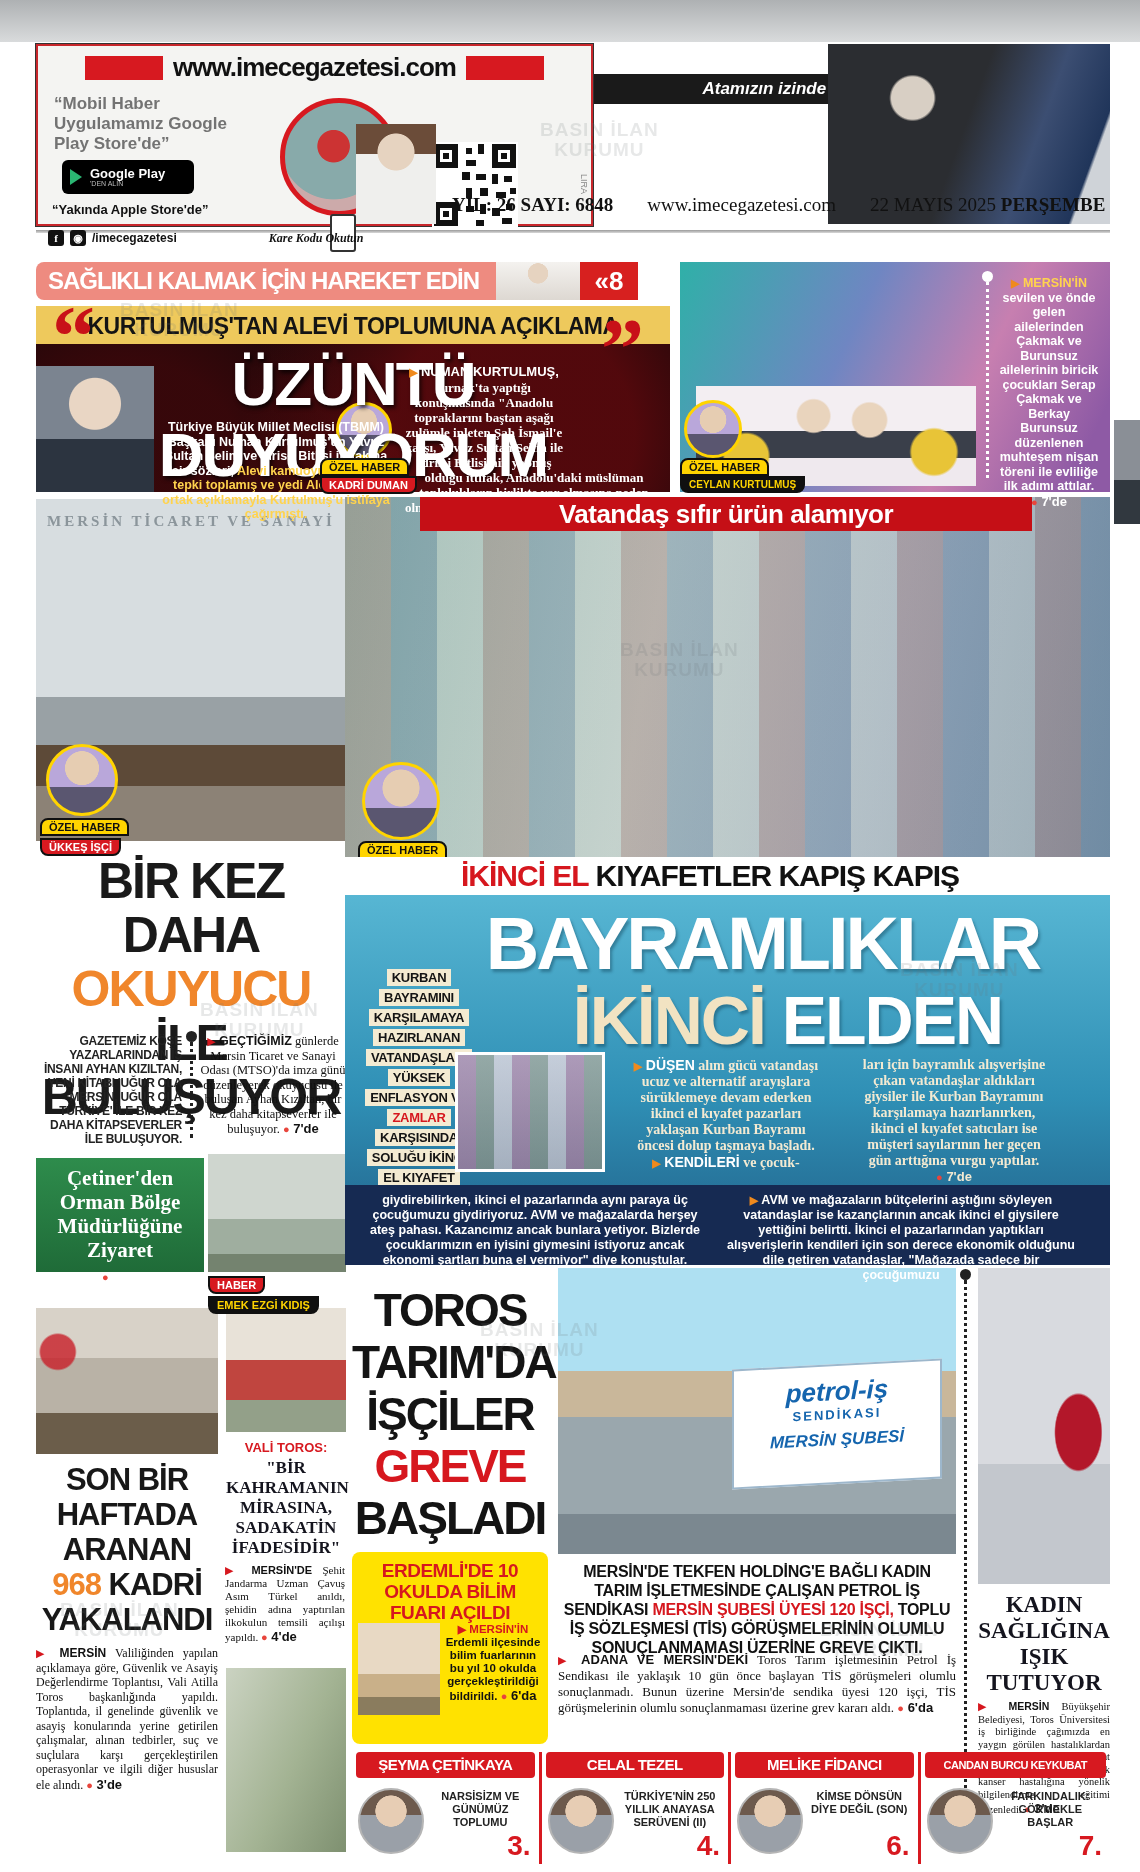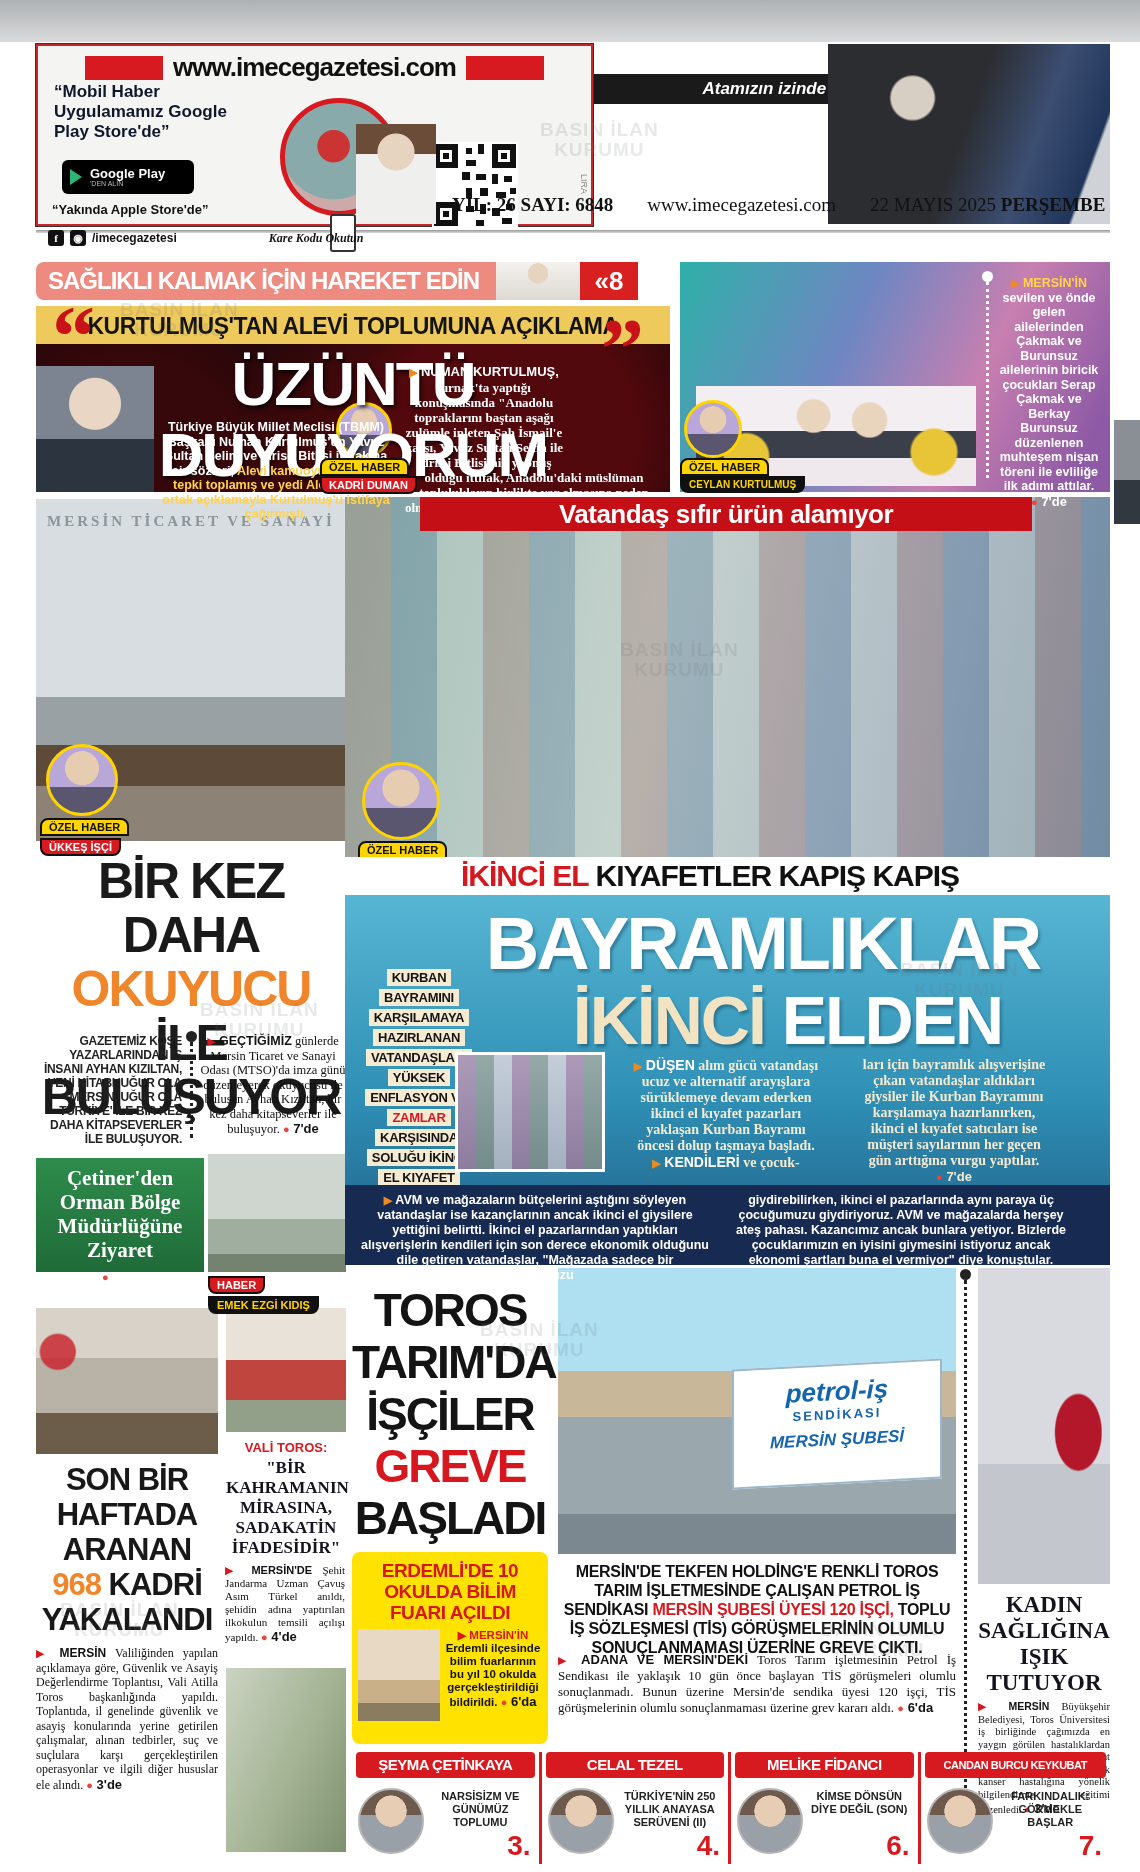--- a/index.html
+++ b/index.html
@@ -9,21 +9,21 @@
   .photo{position:absolute;background:#c9ccce;}
   .wm{position:absolute;z-index:9;pointer-events:none;opacity:.16;color:#6d7478;
       font:bold 19px "Liberation Sans",sans-serif;text-align:center;line-height:20px;letter-spacing:1px;}
   
   .topstrip{left:0;top:0;width:1140px;height:42px;background:linear-gradient(#aeb1b3,#d9dbdc);}
   #promo{left:36px;top:44px;width:553px;height:178px;background:#f4f4f2;border:2px solid #c8262b;
          box-shadow:0 0 0 1px #333;z-index:2;}
   .promo-top{position:absolute;left:0;top:6px;width:100%;display:flex;align-items:center;justify-content:center;gap:10px;}
   .redbar{width:78px;height:24px;background:#d71920;}
   .promo-url{font:bold 26px "Liberation Sans",sans-serif;color:#111;letter-spacing:-1px;}
-  .promo-mobile{position:absolute;left:16px;top:36px;width:200px;font:bold 17px "Liberation Sans",sans-serif;line-height:20px;color:#0f172a;}
+  .promo-mobile{position:absolute;left:16px;top:48px;width:200px;font:bold 17px "Liberation Sans",sans-serif;line-height:20px;color:#737373;}
   .gp-badge{position:absolute;left:24px;top:114px;width:132px;height:34px;background:#000;border-radius:6px;
             display:flex;align-items:center;gap:8px;padding:0 8px;box-sizing:border-box;}
   .gp-play{width:0;height:0;border-left:12px solid #2bb673;border-top:8px solid transparent;border-bottom:8px solid transparent;}
   .gp-main{color:#fff;font:bold 13px "Liberation Sans",sans-serif;display:block;line-height:13px;}
   .gp-sub{color:#bbb;font:7px "Liberation Sans",sans-serif;display:block;}
   .promo-apple{position:absolute;left:14px;top:156px;font:bold 13px "Liberation Sans",sans-serif;color:#111;}
   .phone-circle{position:absolute;left:242px;top:52px;width:108px;height:108px;border-radius:50%;
                 background:radial-gradient(circle at 45% 40%,#c33 0 18%,#8aa 19% 60%,#caa 61%);border:5px solid #d71920;}
   .phone-ic{position:absolute;left:292px;top:168px;width:22px;height:34px;border:2px solid #333;border-radius:3px;background:#fff;}
   .qr{position:absolute;left:394px;top:96px;z-index:2;}
@@ -170,21 +170,21 @@
   #vali-kicker{left:226px;top:1440px;width:120px;text-align:center;color:#d71920;font:bold 13px "Liberation Sans",sans-serif;}
   #vali-quote{left:226px;top:1458px;width:120px;text-align:center;color:#14141e;font:bold 17px/20px "Liberation Serif",serif;}
   #vali-body{left:225px;top:1564px;width:120px;font:11px/13px "Liberation Serif",serif;color:#111;text-align:justify;}
   #vali-photo2{left:226px;top:1668px;width:120px;height:184px;
       background:linear-gradient(115deg,#cbd3c2,#a3b393 55%,#7e9070);}
   
   #strike-headline{left:352px;top:1284px;width:196px;text-align:center;color:#141414;
                    font:bold 46px/52px "Liberation Sans",sans-serif;letter-spacing:-2px;}
   #fair-box{left:352px;top:1552px;width:196px;height:192px;background:#ffe200;border-radius:8px;z-index:2;box-sizing:border-box;padding:8px 6px;}
   .fair-head{text-align:center;color:#d6171e;font:bold 19px/21px "Liberation Sans",sans-serif;letter-spacing:-.5px;}
-  .fair-row{display:flex;margin-top:6px;gap:4px;}
+  .fair-row{display:flex;gap:4px;}
   .fair-photo{width:82px;height:92px;flex:none;position:relative;
               background:linear-gradient(#e8d9c4 0 55%,#c9b089 55% 80%,#8a7c5e 80%);}
   .fair-text{font:bold 11.5px/13px "Liberation Sans",sans-serif;color:#111;text-align:center;}
   #strike-photo{left:558px;top:1268px;width:398px;height:286px;
       background:linear-gradient(#aee0f2 0 36%,#c9b79a 36% 52%,#9aa7ad 52% 86%,#7b8890 86%);}
   .petrol-flag{position:absolute;right:14px;top:96px;width:210px;height:120px;background:#fff;border:2px solid #9db7cc;
                transform:skewY(-3deg);text-align:center;color:#1565ae;padding-top:10px;box-sizing:border-box;}
   .pf1{font:italic bold 26px "Liberation Sans",sans-serif;}
   .pf2{font:bold 13px "Liberation Sans",sans-serif;letter-spacing:2px;}
   .pf3{font:italic bold 17px "Liberation Sans",sans-serif;margin-top:8px;}
@@ -389,25 +389,25 @@
       <span class="arrow">▶</span>
       <span class="lead-c lead-sans">KENDİLERİ</span><span> ve çocuk-</span>
     </div>
     <div class="bay-col" style="left:510px;">
       <span>ları için bayramlık alışverişine çıkan vatandaşlar aldıkları giysiler ile Kurban Bayramını karşılamaya hazırlanırken, ikinci el kıyafet satıcıları ise müşteri sayılarının her geçen gün arttığına vurgu yaptılar. </span>
       <span class="pageref"><span class="dotred">●</span> <span>7'de</span></span>
     </div>
   </div>
   <div class="bay-inset abs"></div>
   <div id="navy" class="abs">
+    <div class="ncol">giydirebilirken, ikinci el pazarlarında aynı paraya üç çocuğumuzu giydiriyoruz. AVM ve mağazalarda herşey ateş pahası. Kazancımız ancak bunlara yetiyor. Bizlerde çocuklarımızın en iyisini giymesini istiyoruz ancak ekonomi şartları buna el vermiyor" diye konuştular.</div>
     <div class="ncol">
       <span class="arrow">▶</span>
       <span>AVM</span><span> ve mağazaların bütçelerini aştığını söyleyen vatandaşlar ise kazançlarının ancak ikinci el giysilere yettiğini belirtti. İkinci el pazarlarından yaptıkları alışverişlerin kendileri için son derece ekonomik olduğunu dile getiren vatandaşlar, "Mağazada sadece bir çocuğumuzu</span>
     </div>
-    <div class="ncol">giydirebilirken, ikinci el pazarlarında aynı paraya üç çocuğumuzu giydiriyoruz. AVM ve mağazalarda herşey ateş pahası. Kazancımız ancak bunlara yetiyor. Bizlerde çocuklarımızın en iyisini giymesini istiyoruz ancak ekonomi şartları buna el vermiyor" diye konuştular.</div>
   </div>
 
   <div id="cetiner-box" class="abs">
     <span>Çetiner'den Orman Bölge Müdürlüğüne Ziyaret</span><br>
     <span class="pageref"><span class="dotred">●</span> <span>3'de</span></span>
   </div>
   <div id="cetiner-photo" class="abs photo"></div>
   <span class="bdg bdg-r cet-b1">HABER</span>
   <span class="bdg bdg-k cet-b2">EMEK EZGİ KIDIŞ</span>
 
@@ -439,21 +439,21 @@
     <span>BAŞLADI</span>
   </div>
   <div id="strike-photo" class="abs">
     <div class="petrol-flag">
       <div class="pf1">petrol-iş</div>
       <div class="pf2">SENDİKASI</div>
       <div class="pf3">MERSİN ŞUBESİ</div>
     </div>
   </div>
   <div id="strike-deck" class="abs">
-    <span>MERSİN'DE TEKFEN HOLDİNG'E RENKLİ TOROS TARIM İŞLETMESİNDE ÇALIŞAN PETROL İŞ SENDİKASI </span><span class="red">MERSİN ŞUBESİ ÜYESİ 120 İŞÇİ,</span><span> TOPLU İŞ SÖZLEŞMESİ (TİS) GÖRÜŞMELERİNİN OLUMLU SONUÇLANMAMASI ÜZERİNE GREVE ÇIKTI.</span>
+    <span>MERSİN'DE TEKFEN HOLDİNG'E BAĞLI KADIN TARIM İŞLETMESİNDE ÇALIŞAN PETROL İŞ SENDİKASI </span><span class="red">MERSİN ŞUBESİ ÜYESİ 120 İŞÇİ,</span><span> TOPLU İŞ SÖZLEŞMESİ (TİS) GÖRÜŞMELERİNİN OLUMLU SONUÇLANMAMASI ÜZERİNE GREVE ÇIKTI.</span>
   </div>
   <div id="strike-body" class="abs">
     <span class="arrow red">▶</span>
     <span class="lead-sans">ADANA VE MERSİN'DEKİ</span><span> Toros Tarım işletmesinin Petrol İş Sendikası ile yaklaşık 10 gün önce başlayan TİS görüşmeleri olumlu sonuçlanmadı. Bunun üzerine Mersin'de sendika üyesi 120 işçi, TİS görüşmelerinin olumlu sonuçlanmaması üzerine grev kararı aldı. </span>
     <span class="pageref"><span class="dotred">●</span> <span>6'da</span></span>
   </div>
 
   <div id="fair-box" class="abs">
     <div class="fair-head">ERDEMLİ'DE 10 OKULDA BİLİM FUARI AÇILDI</div>
     <div class="fair-row">

